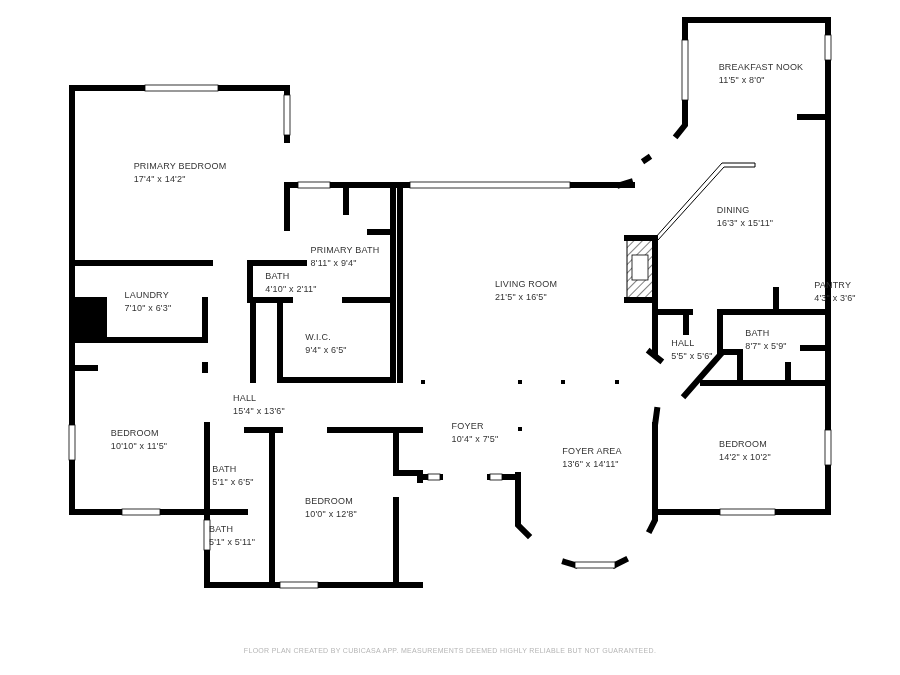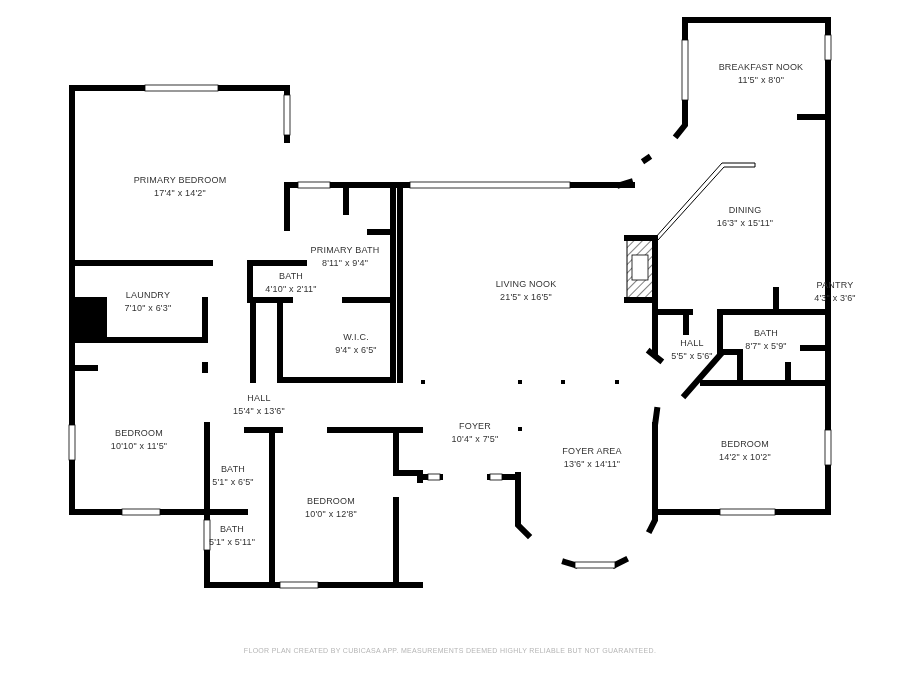--- a/index.html
+++ b/index.html
@@ -1,18 +1,18 @@
 <!DOCTYPE html>
 <html><head>
 <meta charset="utf-8">
 <style>
   html, body { margin:0; padding:0; background:#ffffff; }
   body { width:900px; height:675px; position:relative; overflow:hidden; font-family:"Liberation Sans", sans-serif; }
   #plan { position:absolute; left:0; top:0; width:900px; height:675px; }
-  .lbl { position:absolute; text-align:center; color:#333; font-size:9px; line-height:13px; letter-spacing:0.2px; white-space:nowrap; transform:translate(-50%,-50%); }
+  .lbl { position:absolute; color:#333; font-size:9px; line-height:13px; letter-spacing:0.2px; white-space:nowrap; transform:translate(-50%,-50%); }
   .lbl .n { display:block; }
   .lbl .d { display:block; }
   #footer { position:absolute; left:0; width:900px; top:647px; text-align:center; font-size:7px; color:#b5b5b5; letter-spacing:0.3px; }
 </style>
 </head>
 <body>
 
 <svg id="plan" viewBox="0 0 900 675" xmlns="http://www.w3.org/2000/svg">
   <defs>
     <pattern id="hatch" width="6" height="6" patternUnits="userSpaceOnUse" patternTransform="rotate(45)">
@@ -133,42 +133,42 @@
   <g fill="#000">
     <rect x="421" y="380" width="4" height="4"></rect>
     <rect x="518" y="380" width="4" height="4"></rect>
     <rect x="561" y="380" width="4" height="4"></rect>
     <rect x="615" y="380" width="4" height="4"></rect>
     <rect x="518" y="427" width="4" height="4"></rect>
   </g>
 </svg>
 
 <div>
-  <div class="lbl" style="left:180px;top:187px">
+  <div class="lbl" style="left:180px;top:173px">
       <span class="n">PRIMARY BEDROOM</span>
       <span class="d">17'4" x 14'2"</span>
     </div>
   <div class="lbl" style="left:345px;top:257px">
       <span class="n">PRIMARY BATH</span>
       <span class="d">8'11" x 9'4"</span>
     </div>
   <div class="lbl" style="left:291px;top:283px">
       <span class="n">BATH</span>
       <span class="d">4'10" x 2'11"</span>
     </div>
-  <div class="lbl" style="left:356px;top:344px">
+  <div class="lbl" style="left:326px;top:344px">
       <span class="n">W.I.C.</span>
       <span class="d">9'4" x 6'5"</span>
     </div>
   <div class="lbl" style="left:148px;top:302px">
       <span class="n">LAUNDRY</span>
       <span class="d">7'10" x 6'3"</span>
     </div>
   <div class="lbl" style="left:526px;top:291px">
-      <span class="n">LIVING NOOK</span>
+      <span class="n">LIVING ROOM</span>
       <span class="d">21'5" x 16'5"</span>
     </div>
   <div class="lbl" style="left:761px;top:74px">
       <span class="n">BREAKFAST NOOK</span>
       <span class="d">11'5" x 8'0"</span>
     </div>
   <div class="lbl" style="left:745px;top:217px">
       <span class="n">DINING</span>
       <span class="d">16'3" x 15'11"</span>
     </div>

